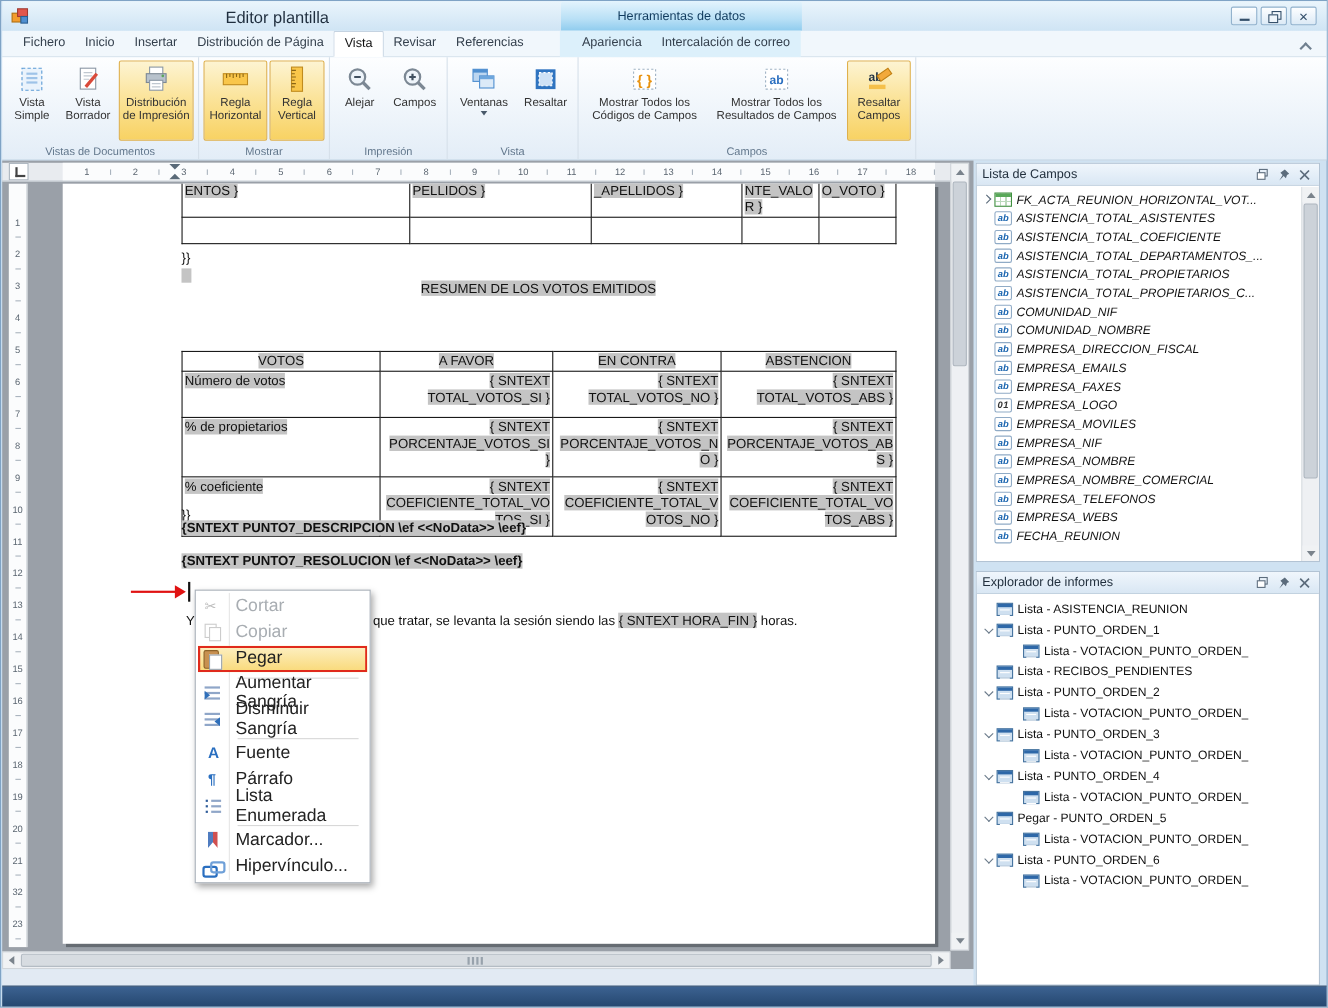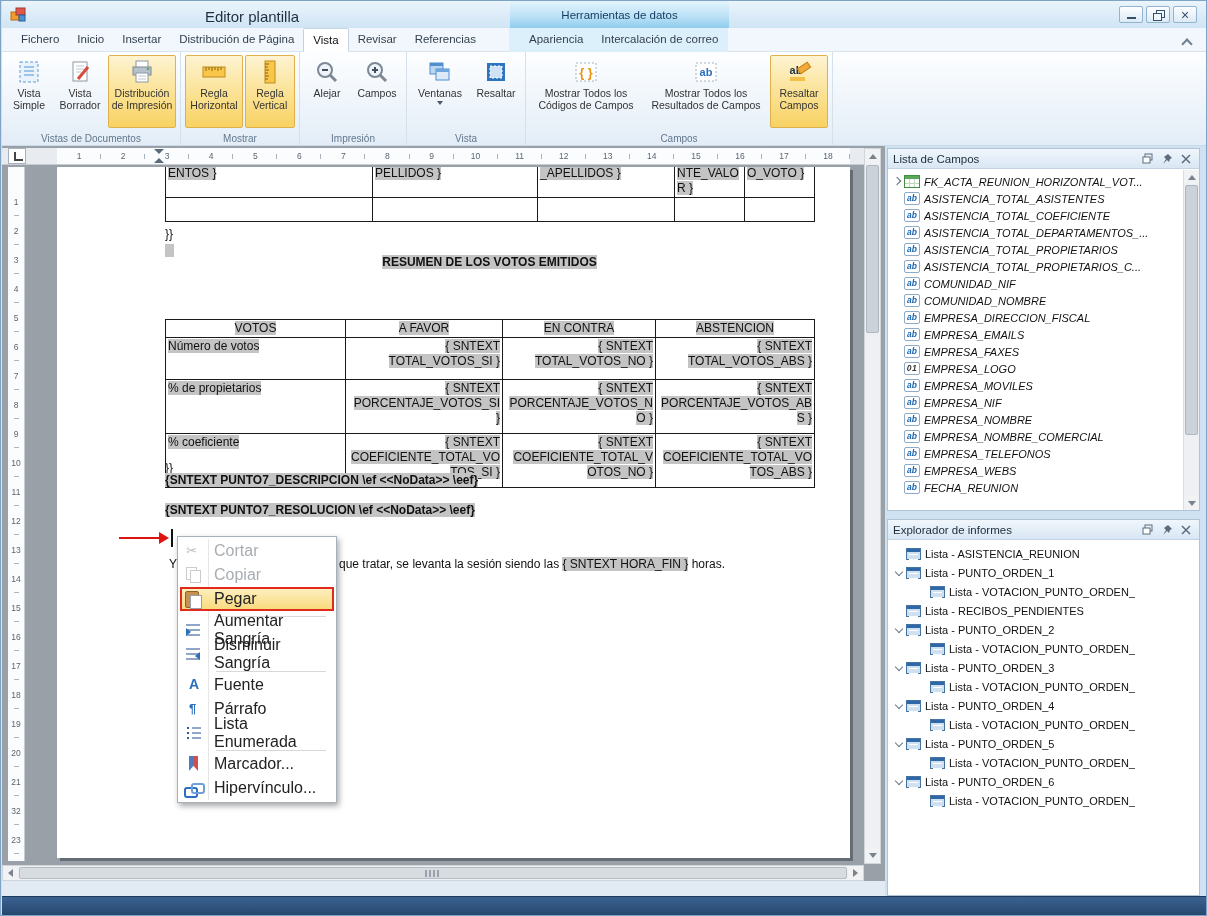--- a/index.html
+++ b/index.html
@@ -94,21 +94,21 @@
   .ttable .tr1 td { height:48px; }
   .ttable .tr2 td { height:24px; }
   .vtable { top:124px;margin-top:28px; }
   .vtable th { height:16px; font-weight:normal; text-align:center; }
   .vtable .r1 td { height:42px; }
   .vtable .r2 td, .vtable .r3 td { height:54px; }
   .c-r { text-align:right; }
   .brace { position:absolute; left:108px; font-size:12px; }
   .b1 { top:60px; } .b2 { top:294px; }
   .stub { position:absolute; left:108px; top:77px; width:9px; height:13px; background:#c4c4c4; }
-  .heading { position:absolute; left:108px; top:88px; width:649px; text-align:center; font-weight:bold; font-size:12px; }
+  .heading { position:absolute; left:108px; top:88px; width:649px; text-align:center; font-weight:normal; font-size:12px; }
   .fline { position:absolute; left:108px; font-weight:bold; font-size:12px; }
   .f1 { top:306px; } .f2 { top:336px; }
   .caret { position:absolute; left:114px; top:362px; width:2px; height:18px; background:#111; }
   .closing-y { position:absolute; left:112px; top:390px; }
   .closing-rest { position:absolute; left:282px; top:390px; white-space:nowrap; }
 
   
   .arrow-line { position:absolute; left:118px; top:536px; width:42px; height:2px; background:#e01212; z-index:25; }
   .arrow-head { position:absolute; left:158px; top:531px; width:0; height:0; border-left:10px solid #e01212;
     border-top:6px solid transparent; border-bottom:6px solid transparent; z-index:25; }
@@ -808,21 +808,21 @@
 
         <div class="xitem" data-level="1">
           <span class="xexp"></span>
           <span class="rep-ico"></span>
           <span class="xlabel">Lista - VOTACION_PUNTO_ORDEN_</span>
         </div>
 
         <div class="xitem" data-level="0" data-expanded="true">
           <span class="xexp"></span>
           <span class="rep-ico"></span>
-          <span class="xlabel">Lista - PUNTO_ORDEN_5</span>
+          <span class="xlabel">Pegar - PUNTO_ORDEN_5</span>
         </div>
 
         <div class="xitem" data-level="1">
           <span class="xexp"></span>
           <span class="rep-ico"></span>
           <span class="xlabel">Lista - VOTACION_PUNTO_ORDEN_</span>
         </div>
 
         <div class="xitem" data-level="0" data-expanded="true">
           <span class="xexp"></span>

